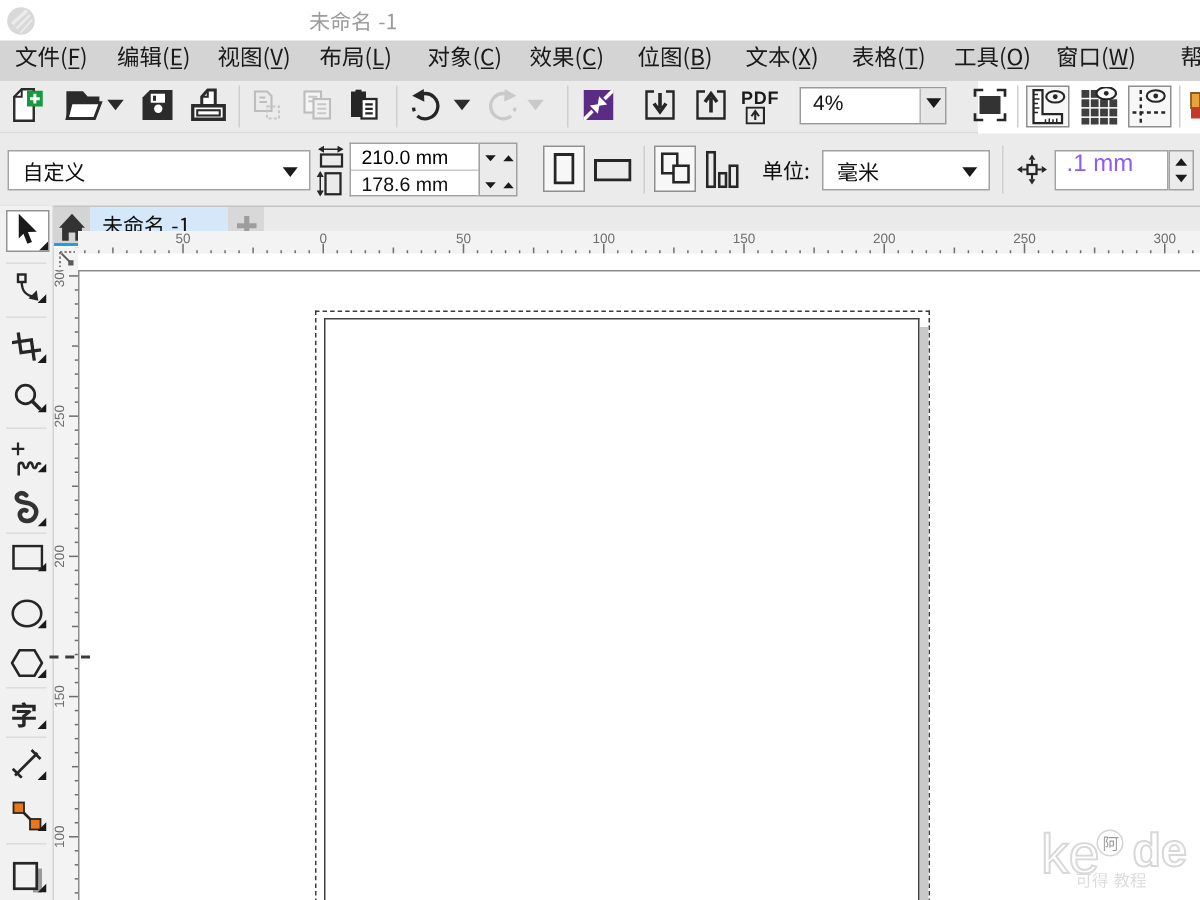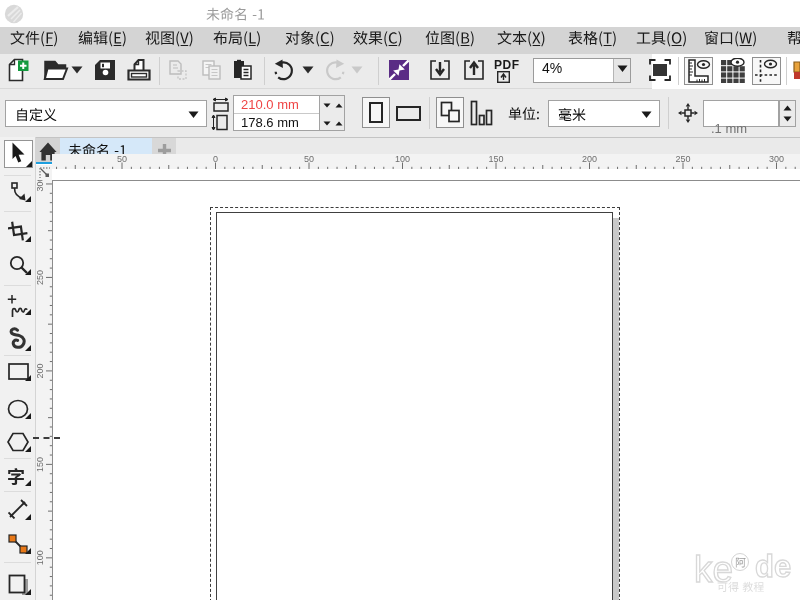--- a/index.html
+++ b/index.html
@@ -297,21 +297,21 @@
   </div>
 
   <svg class="abs" style="left:211px;top:8px" width="20" height="34" viewBox="0 0 20 34">
     <path d="M2 2.5 H17 M2 2.5 l2.5 -1.5 v3 Z M17 2.5 l-2.5 -1.5 v3 Z" stroke="#262626" stroke-width="1" fill="#262626"></path>
     <rect x="3" y="6" width="14" height="8" fill="none" stroke="#262626" stroke-width="1.5"></rect>
     <path d="M2.5 18 V33 M2.5 18 l-1.5 2.5 h3 Z M2.5 33 l-1.5 -2.5 h3 Z" stroke="#262626" stroke-width="1" fill="#262626"></path>
     <rect x="6" y="18.5" width="10" height="14" fill="none" stroke="#262626" stroke-width="1.5"></rect>
   </svg>
 
   <div class="abs" style="left:233px;top:6px;width:86px;height:36px;background:#fff;border:1px solid #a2a2a2;border-right:none">
-    <span style="position:absolute;left:7px;top:1px;font-size:13px;color:#ef4444">210.0 mm</span>
+    <span style="position:absolute;left:7px;top:1px;font-size:13px;color:#000000">210.0 mm</span>
     <div style="position:absolute;left:0;top:17px;width:86px;height:1px;background:#c9c9c9"></div>
     <span style="position:absolute;left:7px;top:19px;font-size:13px;color:#111">178.6 mm</span>
   </div>
   <div class="abs" style="left:319px;top:6px;width:26px;height:36px;background:#ebebeb;border:1px solid #a2a2a2">
     <svg style="position:absolute;left:3px;top:7px" width="8" height="5" viewBox="0 0 8 5">
         <path d="M0.5 0.5 H7.5 L4 4.5 Z" fill="#1a1a1a"></path>
       </svg>
     <svg style="position:absolute;left:15px;top:7px" width="8" height="5" viewBox="0 0 8 5">
         <path d="M0.5 4.5 H7.5 L4 0.5 Z" fill="#1a1a1a"></path>
       </svg>
@@ -361,21 +361,21 @@
   </div>
   <div class="psep" style="left:668px"></div>
 
   <svg class="abs" style="left:677px;top:13px" width="22" height="22" viewBox="0 0 22 22">
     <rect x="8" y="8" width="6" height="6" fill="none" stroke="#262626" stroke-width="1.5"></rect>
     <path d="M11 1 L8.7 4.5 H13.3 Z M11 21 L8.7 17.5 H13.3 Z M1 11 L4.5 8.7 V13.3 Z M21 11 L17.5 8.7 V13.3 Z" fill="#262626"></path>
     <path d="M11 4.5 V8 M11 14 V17.5 M4.5 11 H8 M14 11 H17.5" stroke="#262626" stroke-width="1.4"></path>
   </svg>
 
   <div class="abs" style="left:703px;top:11px;width:76px;height:27px;background:#fff;border:1px solid #a2a2a2">
-    <span style="position:absolute;left:7px;top:20px;font-size:13px;color:#737373">.1 mm</span>
+    <span style="position:absolute;left:7px;top:0;font-size:16px;color:#8b5cf6">.1 mm</span>
   </div>
   <div class="abs" style="left:779px;top:11px;width:17px;height:27px;background:#ebebeb;border:1px solid #a2a2a2">
     <svg style="position:absolute;left:3px;top:4px" width="9" height="6" viewBox="0 0 9 6">
         <path d="M0.5 5.5 H8.5 L4.5 0.5 Z" fill="#1a1a1a"></path>
       </svg>
     <svg style="position:absolute;left:3px;top:15px" width="9" height="6" viewBox="0 0 9 6">
         <path d="M0.5 0.5 H8.5 L4.5 5.5 Z" fill="#1a1a1a"></path>
       </svg>
   </div>
 </div>

